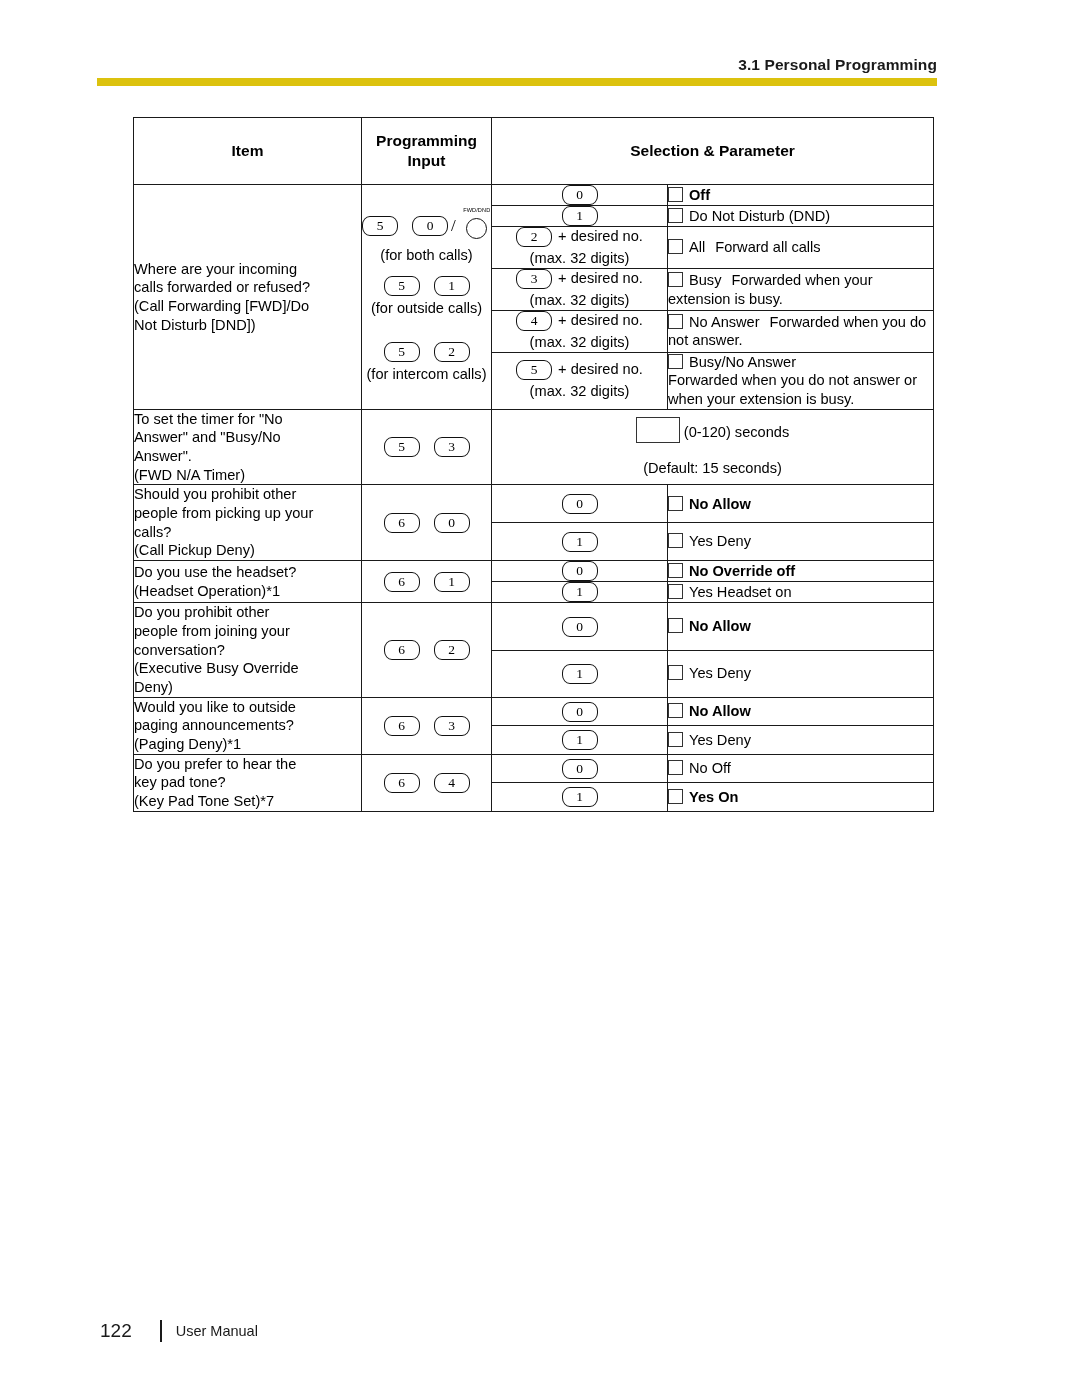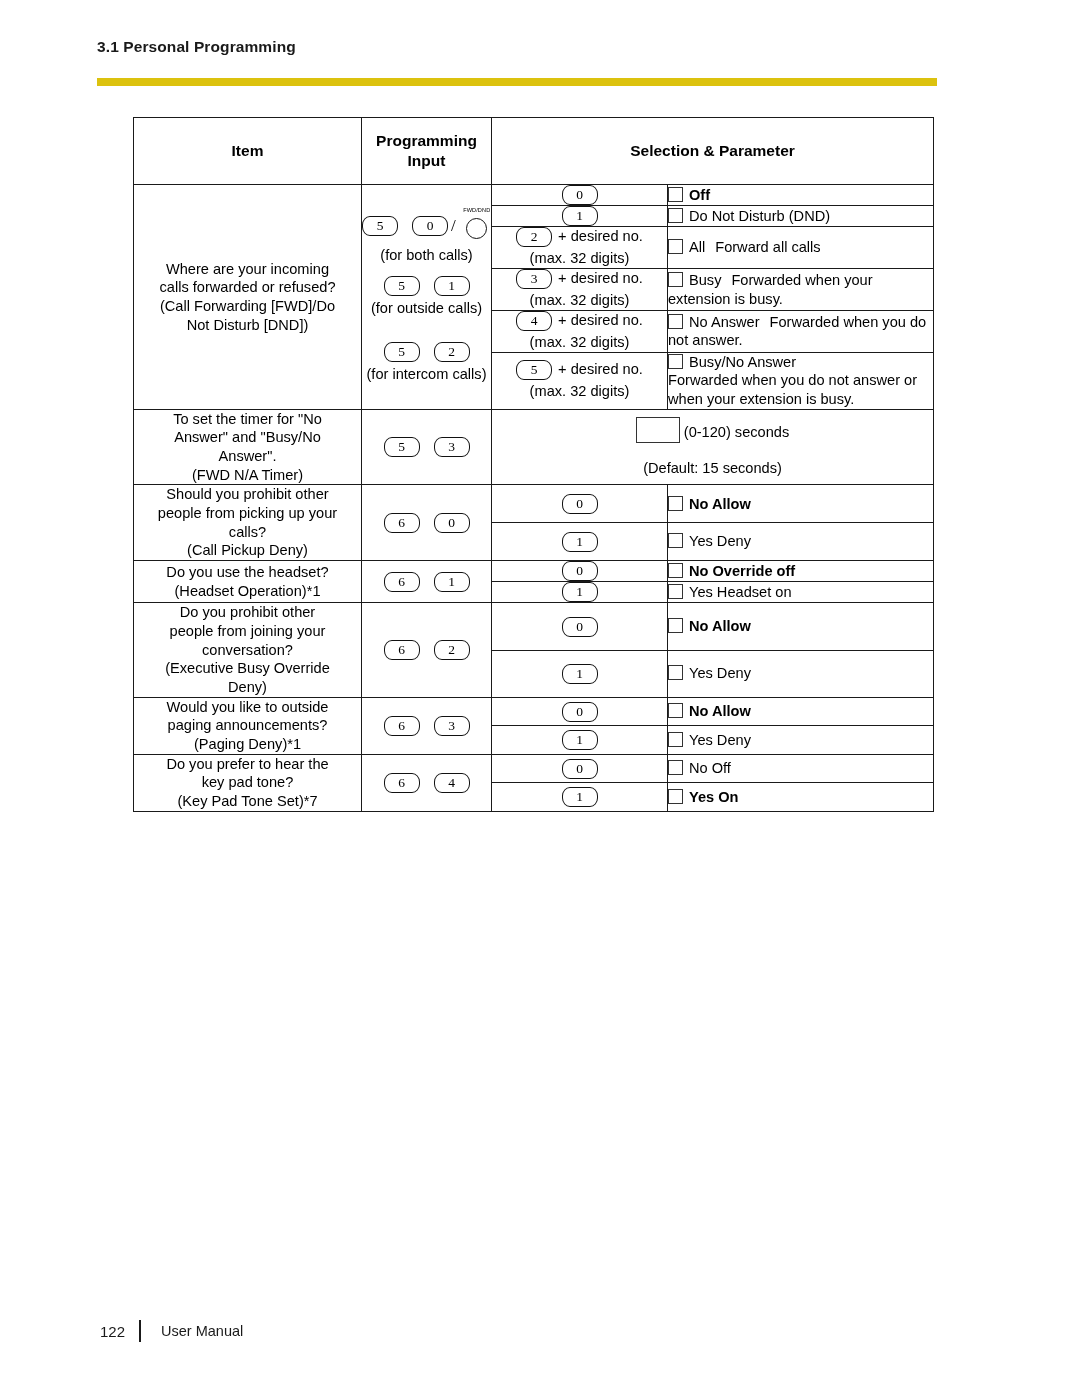--- a/index.html
+++ b/index.html
@@ -13,22 +13,23 @@
     position: relative;
     font-family: "Liberation Sans", sans-serif;
     color: #000000;
     overflow: hidden;
   }
 
   
   .page-header {
     position: absolute;
     left: 97px;
-    top: 38px;
+    top: 56px;
     width: 840px;
+    text-align: right;
   }
   .section-title {
     font-size: 15.5px;
     font-weight: bold;
     letter-spacing: 0.1px;
     color: #1a1a1a;
   }
   .header-rule {
     position: absolute;
     left: 97px;
@@ -41,34 +42,34 @@
   
   .page-footer {
     position: absolute;
     left: 100px;
     top: 1318px;
     display: flex;
     align-items: center;
     height: 26px;
   }
   .footer-pageno {
-    font-size: 15px;
+    font-size: 19px;
     color: #1a1a1a;
     font-weight: normal;
-    padding-right: 14px;
+    padding-right: 28px;
   }
   .footer-divider {
     width: 2px;
     height: 22px;
     background: #1a1a1a;
   }
   .footer-label {
     font-size: 14.5px;
     color: #1a1a1a;
-    padding-left: 20px;
+    padding-left: 14px;
   }
 
   
   .prog-table {
     position: absolute;
     left: 133px;
     top: 117px;
     width: 800px;
     border-collapse: collapse;
     table-layout: fixed;
@@ -89,21 +90,21 @@
     padding: 4px 6px;
   }
   .col-item   { width: 228px; }
   .col-input  { width: 130px; }
   .col-sel    { width: 176px; }
   .col-param  { width: 266px; }
 
   .cell-item {
     padding: 8px 10px 8px 12px;
     vertical-align: middle;
-    text-align: center;
+    text-align: left;
   }
   .cell-input {
     text-align: center;
     padding: 6px 4px;
     vertical-align: middle;
   }
   .cell-sel {
     text-align: center;
     padding: 7px 6px;
     vertical-align: middle;

